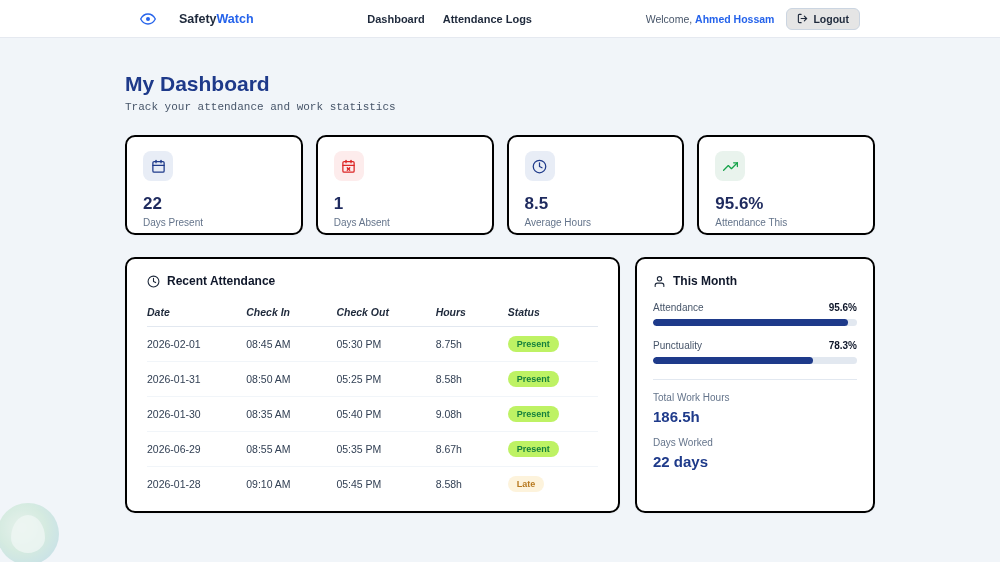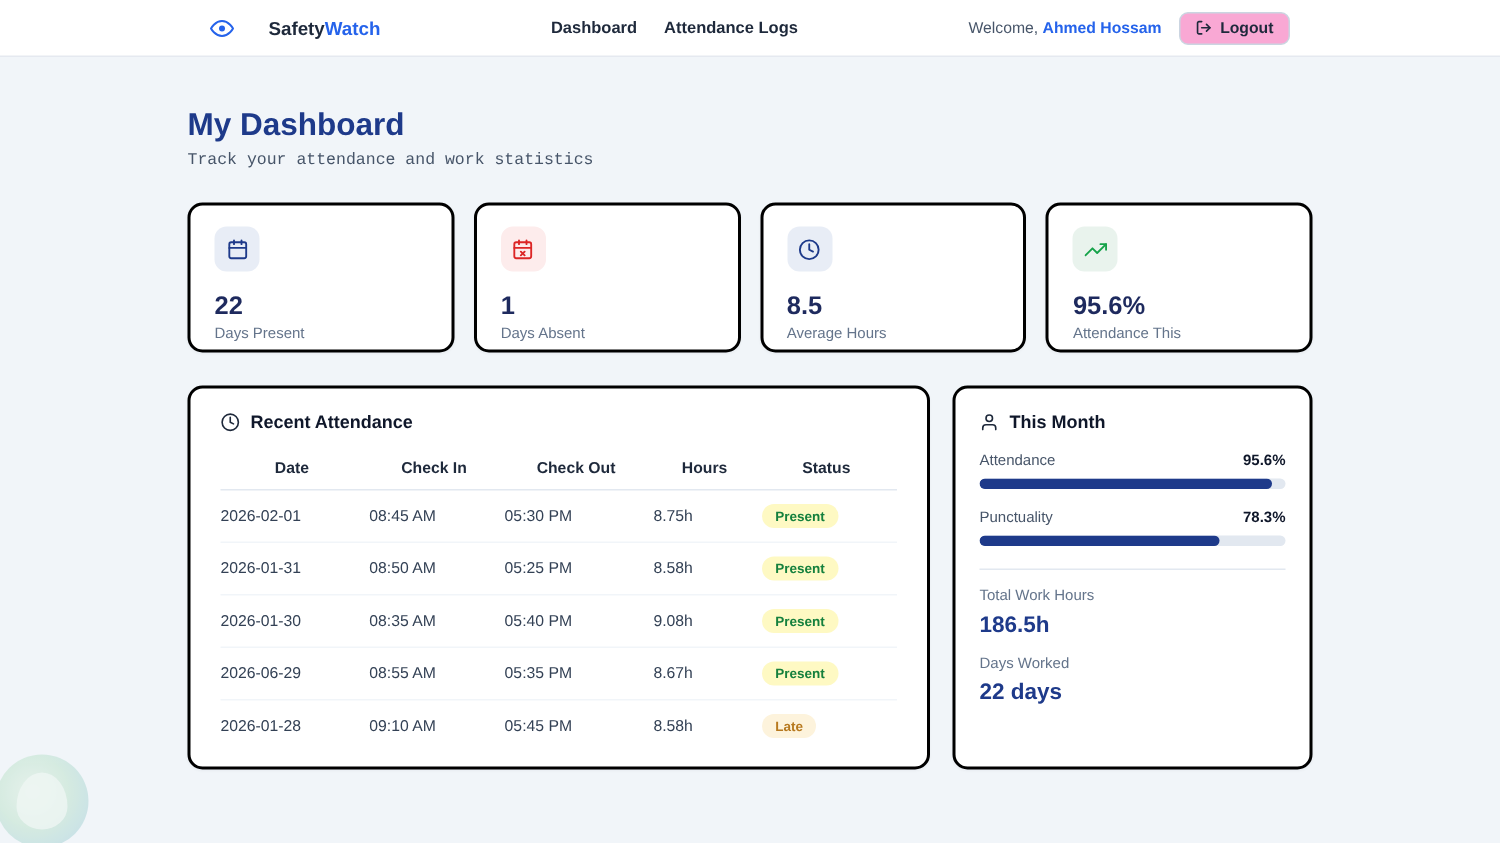--- a/index.html
+++ b/index.html
@@ -10,21 +10,21 @@
   .navbar { height:38px; background:#ffffff; border-bottom:1px solid #e5e9f0; display:flex; align-items:center; justify-content:space-between; padding:0 140px; }
   .brand { display:flex; align-items:center; gap:23px; cursor:pointer; }
   .brand-text { font-size:12.5px; font-weight:bold; }
   .brand-safety { color:#1e293b; }
   .brand-watch { color:#2563eb; }
   .nav-links { display:flex; gap:18px; }
   .nav-link { font-size:11px; color:#1e293b; font-weight:600; cursor:pointer; text-decoration:none; }
   .nav-right { display:flex; align-items:center; gap:12px; }
   .welcome { font-size:10.5px; color:#475569; }
   .welcome b { color:#2563eb; font-weight:bold; }
-  .logout-btn { display:flex; align-items:center; gap:5px; background:#f9a8d4; border:1px solid #cbd5e1; border-radius:6px; padding:4px 10px; font-size:10.5px; font-weight:600; color:#1e293b; cursor:pointer; font-family:inherit; }
+  .logout-btn { display:flex; align-items:center; gap:5px; background:#e5e5e5; border:1px solid #cbd5e1; border-radius:6px; padding:4px 10px; font-size:10.5px; font-weight:600; color:#1e293b; cursor:pointer; font-family:inherit; }
 
   
   .container { width:750px; margin:0 auto; padding-top:34px; }
   .page-title { font-size:21px; font-weight:bold; color:#1e3a8a; }
   .page-subtitle { font-size:11px; color:#475569; margin-top:5px;font-family:Liberation Mono, monospace; }
 
   
   .stats-grid { display:grid; grid-template-columns:repeat(4,1fr); gap:13px; margin-top:22px; }
   .card { background:#ffffff; border:2px solid #000000; border-radius:10px; box-shadow:0 1px 2px rgba(15,23,42,.04); }
   .stat-card { padding:14px 16px 15px 16px; height:100px; }
@@ -37,26 +37,26 @@
 
   
   .bottom-row { display:flex; gap:15px; margin-top:22px; align-items:stretch; }
   .attendance-card { flex:1; padding:15px 20px 10px 20px; }
   .month-card { width:240px; padding:15px 16px; }
   .section-title { display:flex; align-items:flex-end; gap:7px; font-size:12px; font-weight:bold; color:#0f172a; }
   .section-title svg { color:#1e293b; }
 
   
   table { width:100%; border-collapse:collapse; margin-top:10px; }
-  th { text-align:center; font-size:10.5px; font-weight:bold; color:#1e293b; padding:8px 4px 8px 0; border-bottom:1px solid #e2e8f0; }
+  th { text-align:left; font-size:10.5px; font-weight:bold; color:#1e293b; padding:8px 4px 8px 0; border-bottom:1px solid #e2e8f0;font-style:italic; }
   td { font-size:10.5px; color:#334155; padding:9px 4px 9px 0; border-bottom:1px solid #f1f5f9; }
   tr:last-child td { border-bottom:none; }
   .col-date{width:22%;} .col-in{width:20%;} .col-out{width:22%;} .col-hours{width:16%;} .col-status{width:20%;}
   .badge { display:inline-block; font-size:9px; font-weight:bold; padding:3px 9px; border-radius:999px; }
-  .badge[data-status="Present"] { background:#fef9c3; color:#15803d; }
+  .badge[data-status="Present"] { background:#bef264; color:#15803d; }
   .badge[data-status="Late"]    { background:#fdf3dc; color:#b7791f; }
 
   
   .metric { margin-top:14px; }
   .metric-head { display:flex; justify-content:space-between; align-items:baseline; }
   .metric-label { font-size:10px; color:#475569; }
   .metric-value { font-size:10px; font-weight:bold; color:#0f172a; }
   .progress-track { margin-top:6px; height:7px; background:#e2e8f0; border-radius:4px; overflow:hidden; }
   .progress-fill { height:100%; background:#1e3a8a; border-radius:4px; }
   .divider { border:none; border-top:1px solid #e2e8f0; margin:15px 0 0 0; }

